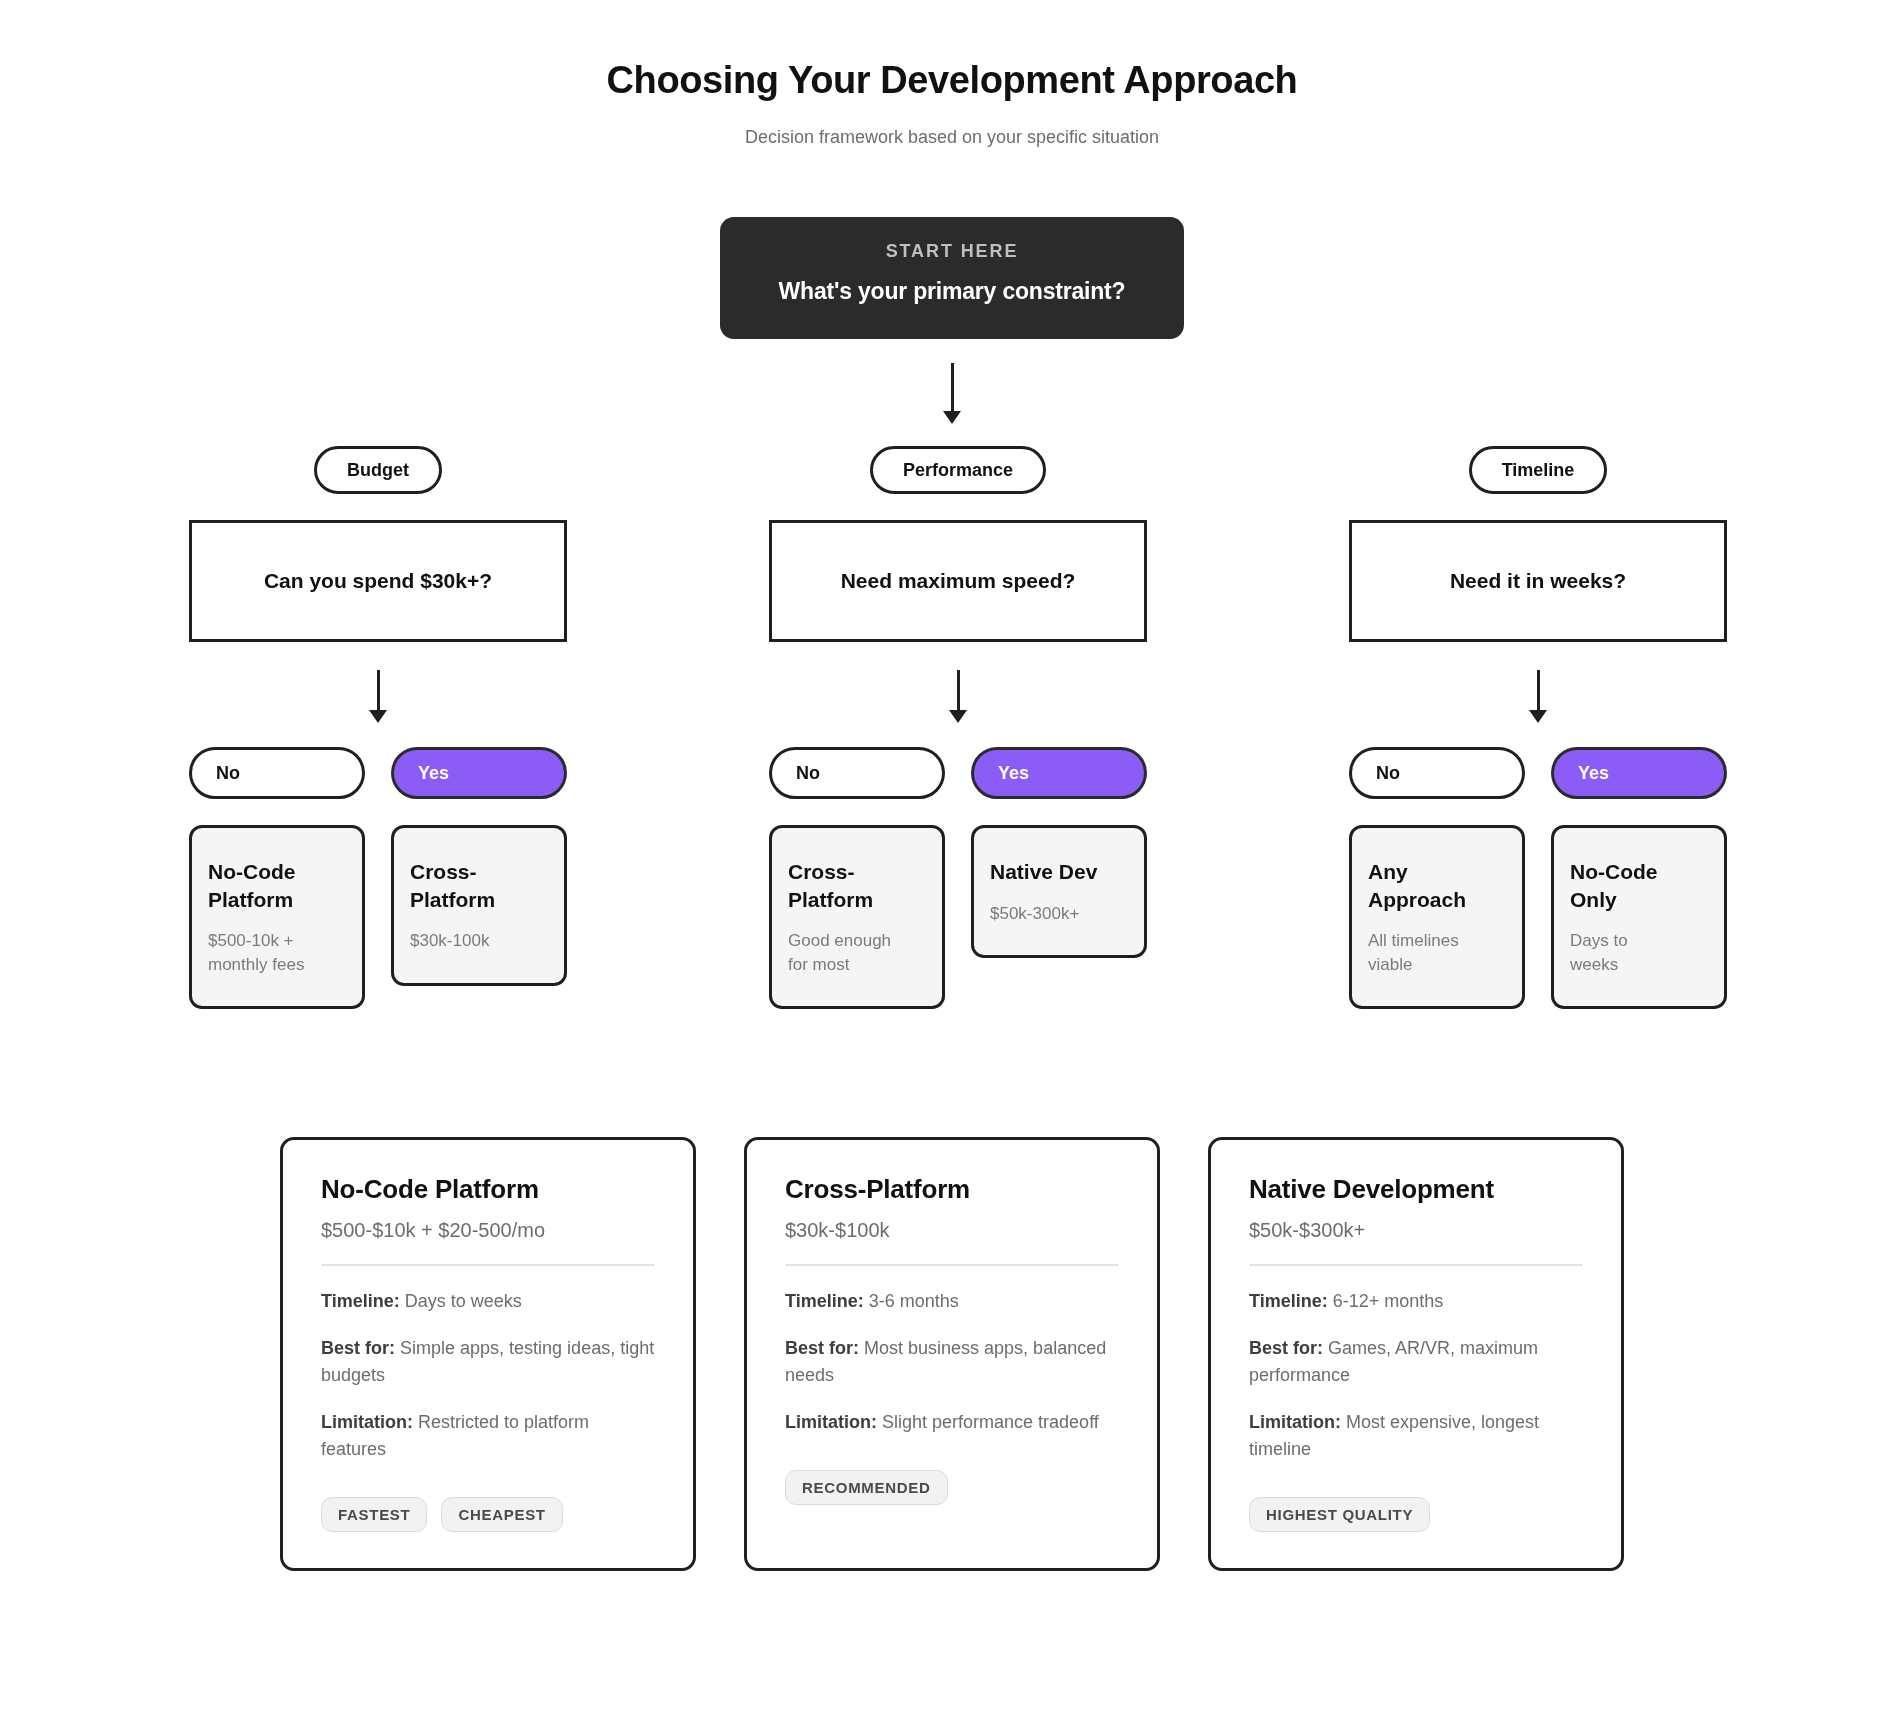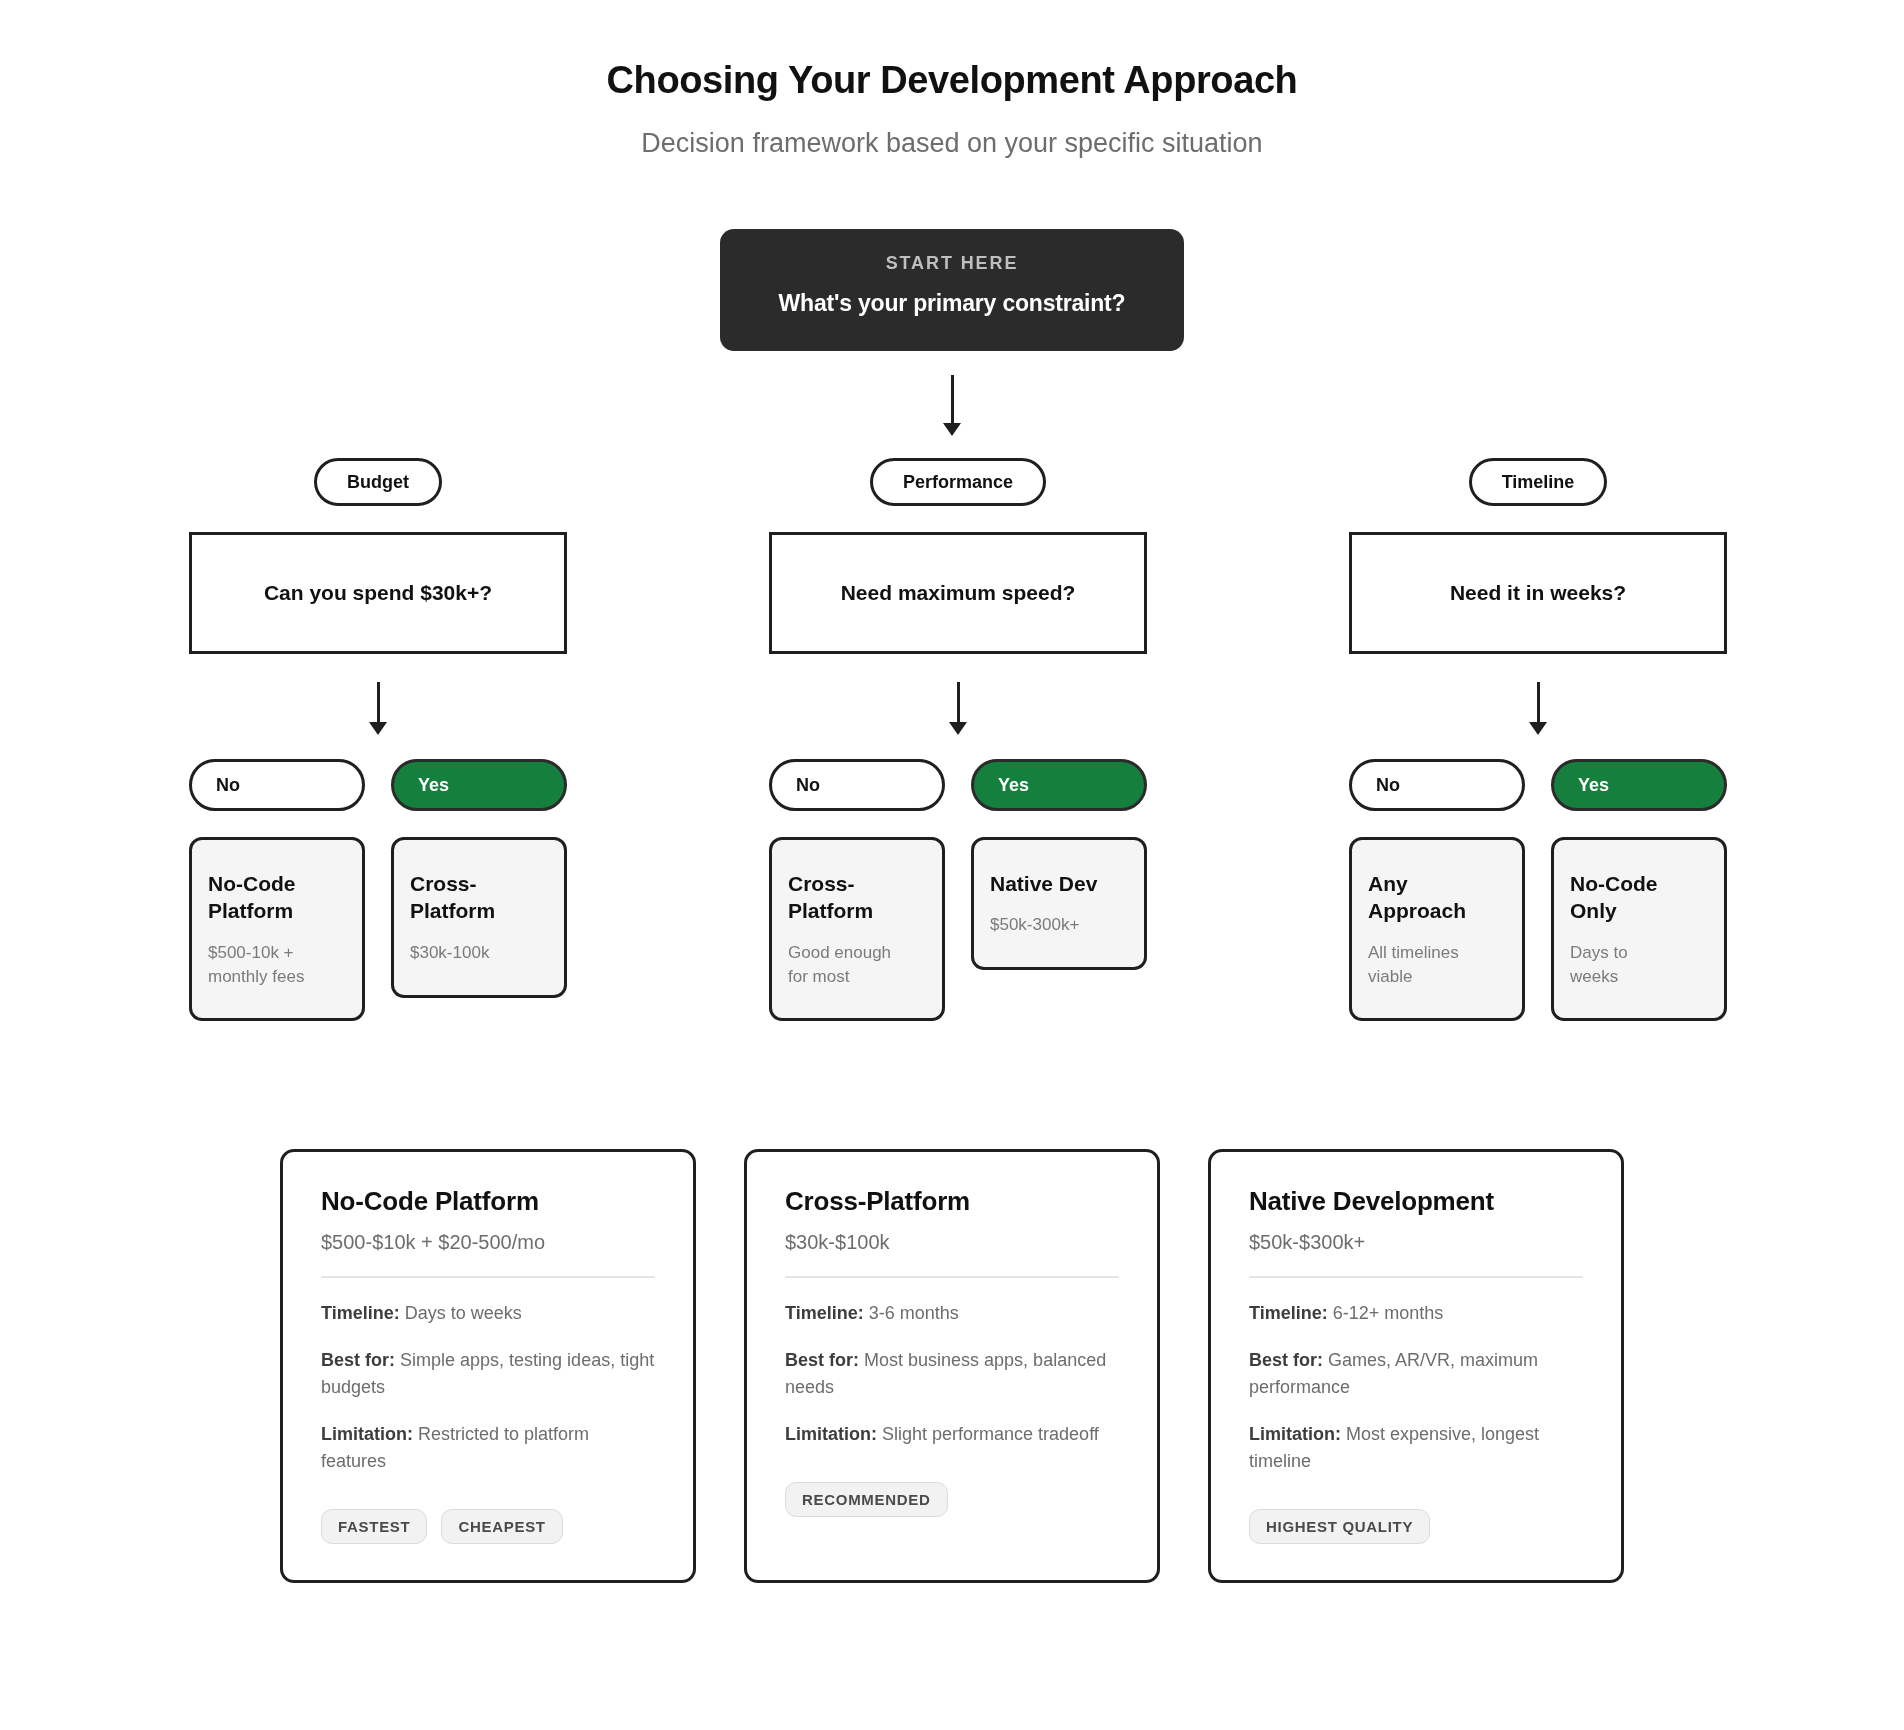--- a/index.html
+++ b/index.html
@@ -30,21 +30,21 @@
   .page-title {
     font-size: 38px;
     font-weight: 700;
     letter-spacing: -0.4px;
     color: #111111;
     line-height: 1.2;
   }
 
   .page-subtitle {
     margin-top: 22px;
-    font-size: 27px;
+    font-size: 18px;
     font-weight: 400;
     color: #6d6d6d;
     line-height: 1.3;
   }
 
   
   .start-wrap {
     margin-top: 68px;
     display: flex;
     justify-content: center;
@@ -168,21 +168,21 @@
     line-height: 1;
     text-align: left;
   }
   .answer-pill.no {
     border: 3px solid #1f1f1f;
     background: #ffffff;
     color: #111111;
   }
   .answer-pill.yes {
     border: 3px solid #2b2b2b;
-    background: #15803d;
+    background: #8b5cf6;
     color: #ffffff;
   }
 
   .outcome-card {
     margin-top: 26px;
     border: 3px solid #1f1f1f;
     border-radius: 13px;
     background: #f5f5f5;
     padding: 30px 16px 30px;
   }

